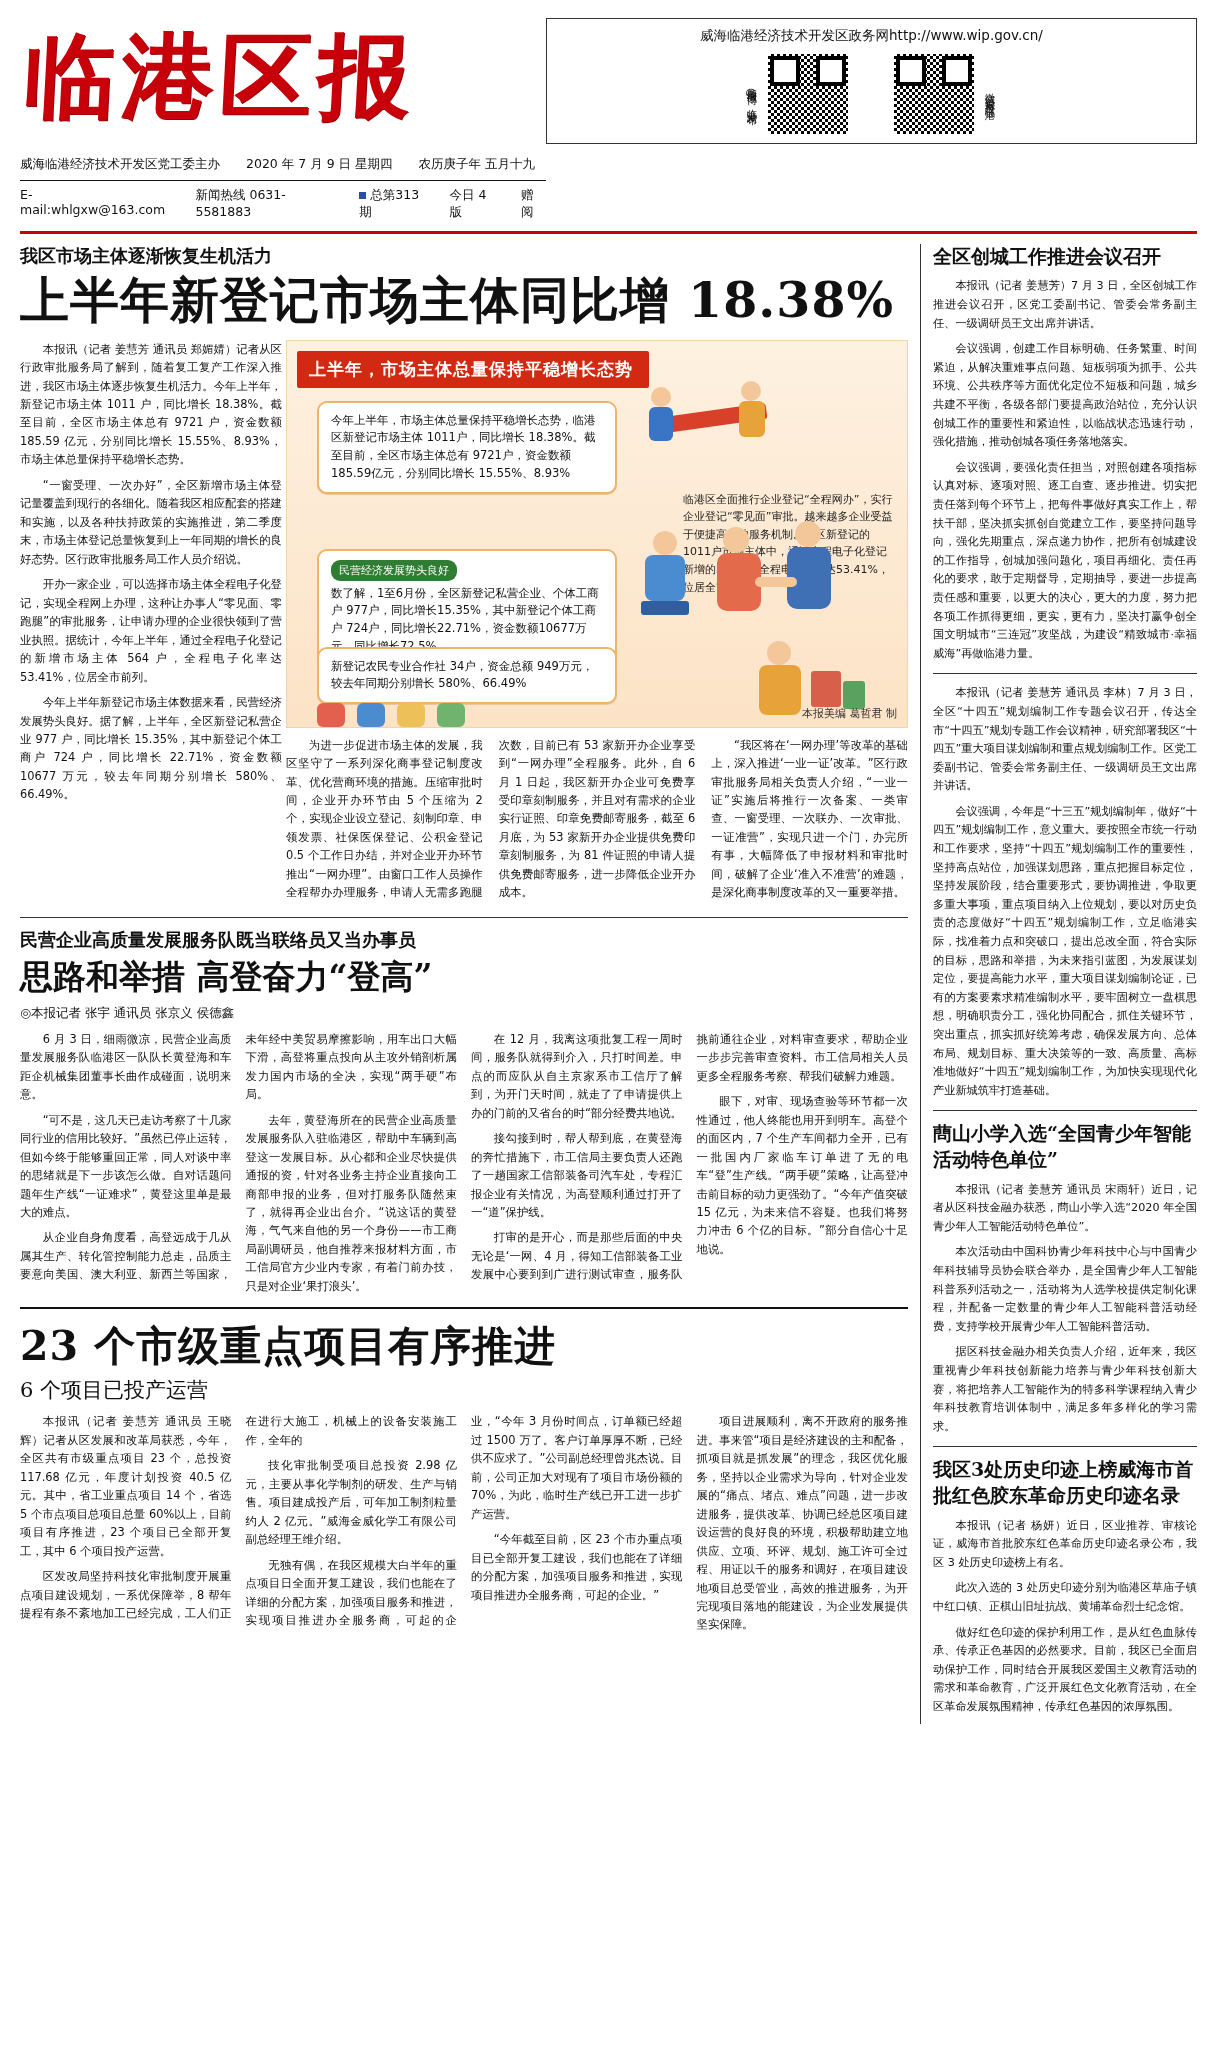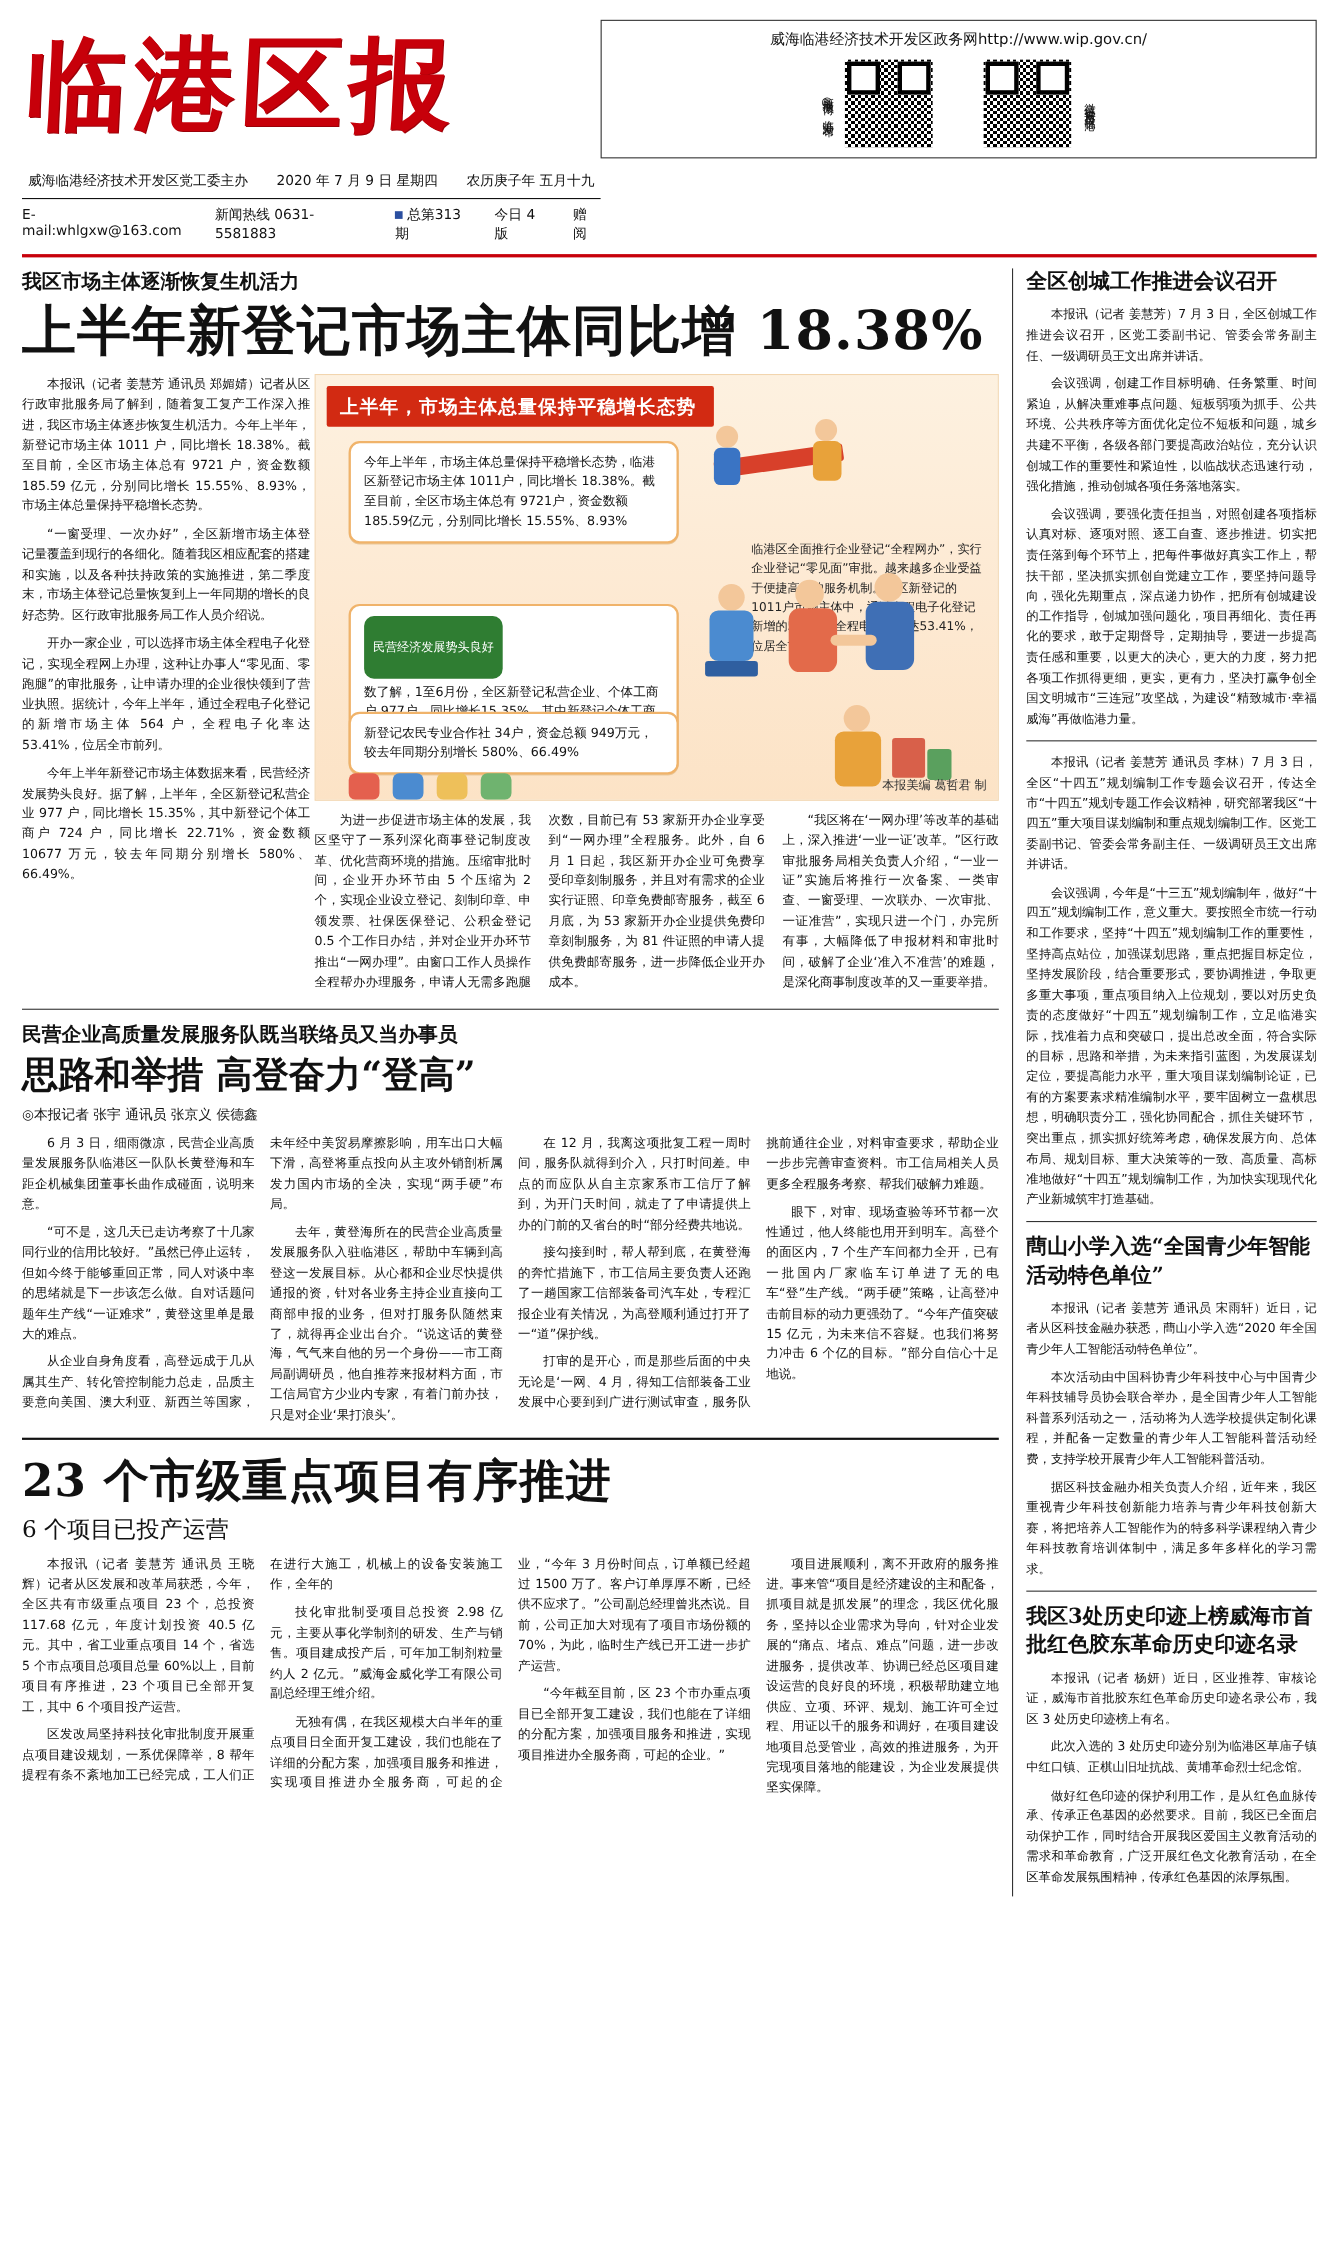--- a/index.html
+++ b/index.html
@@ -24,21 +24,21 @@
     font-weight: 700;
     color: #c7000a;
     letter-spacing: 6px;
     line-height: 1.15;
     text-shadow: 1px 1px 0 #9c0008;
     white-space: nowrap;
     transform: skewX(-3deg);
     margin: 6px 0 0 4px;
   }
   .mast-info { margin-top: 26px; font-size: 12.5px; color: #111; }
-  .mast-info .line1 { display: flex; align-items: baseline; gap: 26px; justify-content: center; }
+  .mast-info .line1 { display: flex; align-items: baseline; gap: 26px; }
   .mast-info .line2 { display: flex; align-items: baseline; gap: 18px; margin-top: 6px; }
   .mast-rule { border-top: 1.5px solid #111; margin-top: 7px; width: 100%; }
   .sq { display: inline-block; width: 7px; height: 7px; background: #2b4fa0; margin-right: 4px; }
 
   .mast-right {
     width: 668px;
     border: 1px solid #333;
     padding: 8px 10px 6px 10px;
   }
   .mast-right .url { font-size: 13.5px; text-align: center; margin-bottom: 6px; }
@@ -112,21 +112,21 @@
   .ig-card {
     position: absolute; background: #fff; border: 2px solid #f0b36a;
     border-radius: 10px; padding: 9px 12px; font-size: 11.5px; line-height: 1.55;
     box-shadow: 0 1px 0 #e9c79a;
   }
   .ig-card.c1 { left: 30px; top: 60px; width: 300px; }
   .ig-card.c2 { left: 30px; top: 208px; width: 300px; }
   .ig-card.c3 { left: 30px; top: 306px; width: 300px; }
   .ig-card .tag {
     display: inline-block; background: #2f7d32; color: #fff; font-size: 11px;
-    padding: 20px 8px; border-radius: 9px; margin-bottom: 4px;
+    padding: 2px 8px; border-radius: 9px; margin-bottom: 4px;
   }
   .ig-credit { position: absolute; right: 10px; bottom: 6px; font-size: 11px; color: #333; }
 
   
   .fig { position: absolute; }
   .head { border-radius: 50%; }
 
   
   .side-title { font-family: "DejaVu Serif", serif; font-size: 19px; font-weight: 700; line-height: 1.35; margin-bottom: 8px; }
 

